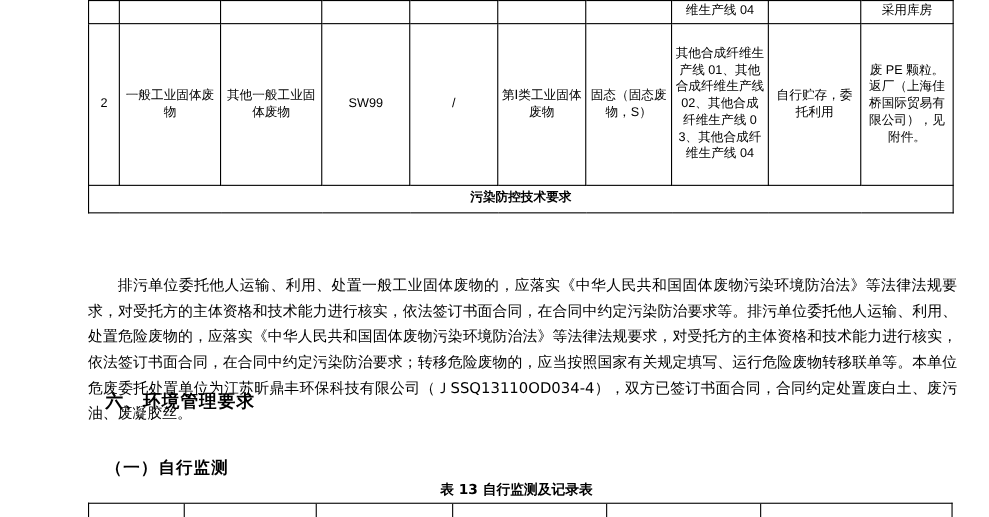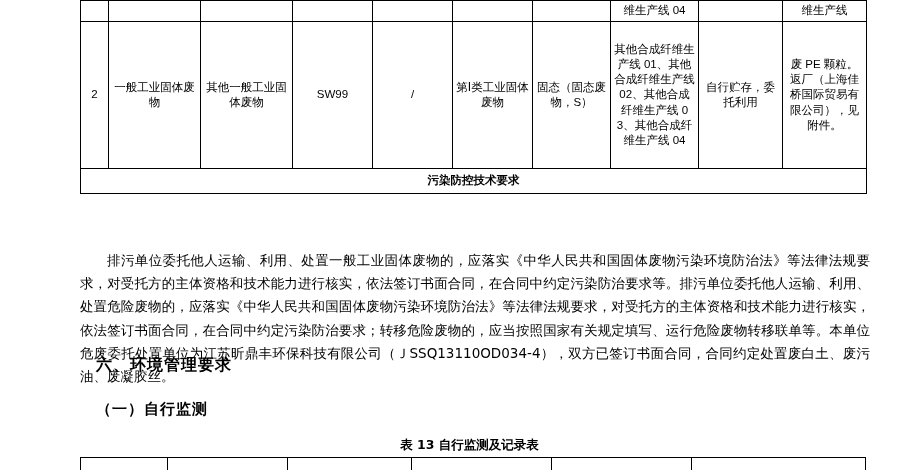--- a/index.html
+++ b/index.html
@@ -90,21 +90,21 @@
     left: 96px;
     top: 355px;
     font-size: 16px;
     font-weight: bold;
     letter-spacing: 1px;
     font-family: "DejaVu Sans", "Liberation Sans", serif;
   }
   .h3 {
     position: absolute;
     left: 96px;
-    top: 400px;
+    top: 416px;
     font-size: 15px;
     font-weight: bold;
     letter-spacing: 1px;
     font-family: "DejaVu Sans", "Liberation Sans", serif;
   }
   .tbl-caption {
     position: absolute;
     left: 0;
     top: 437px;
     width: 899px;
@@ -154,21 +154,21 @@
           <tr class="row-top">
         <td></td>
         <td></td>
         <td></td>
         <td></td>
         <td></td>
         <td></td>
         <td></td>
         <td>维生产线 04</td>
         <td></td>
-        <td>维生产线</td>
+        <td>采用库房</td>
       </tr>
 
       <tr class="row-main">
         <td>2</td>
         <td>一般工业固体废物</td>
         <td>其他一般工业固体废物</td>
         <td>SW99</td>
         <td>/</td>
         <td>第Ⅰ类工业固体废物</td>
         <td>固态（固态废物，S）</td>

